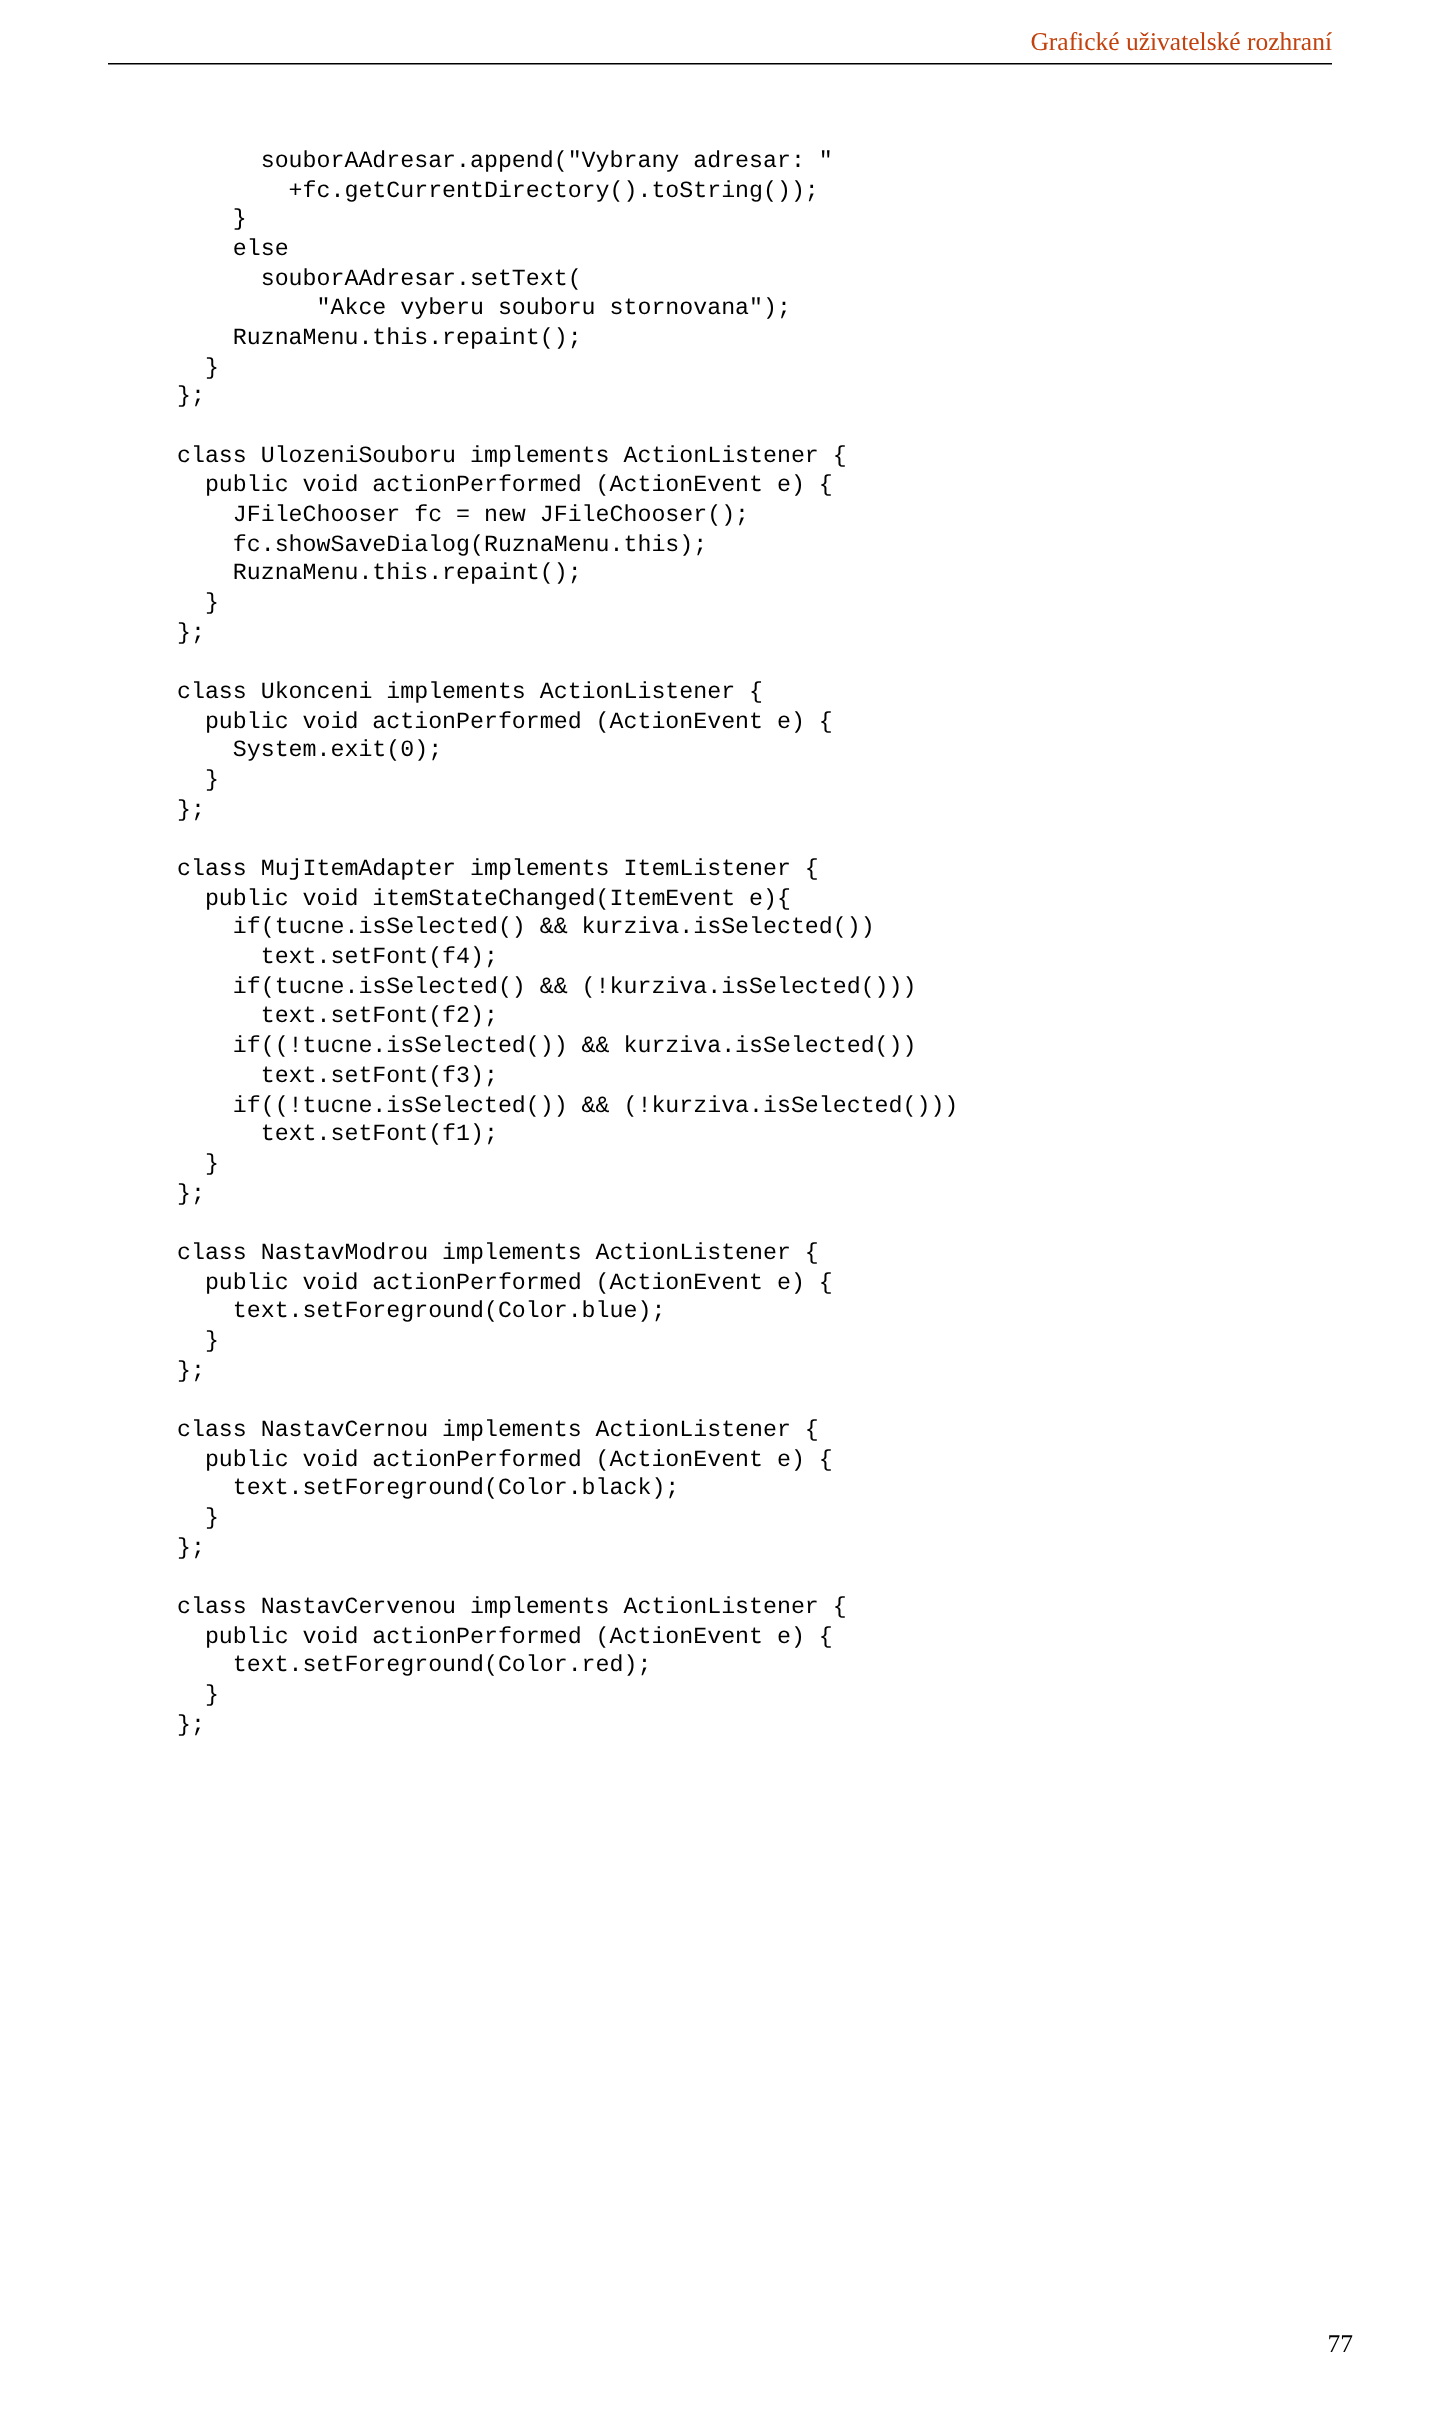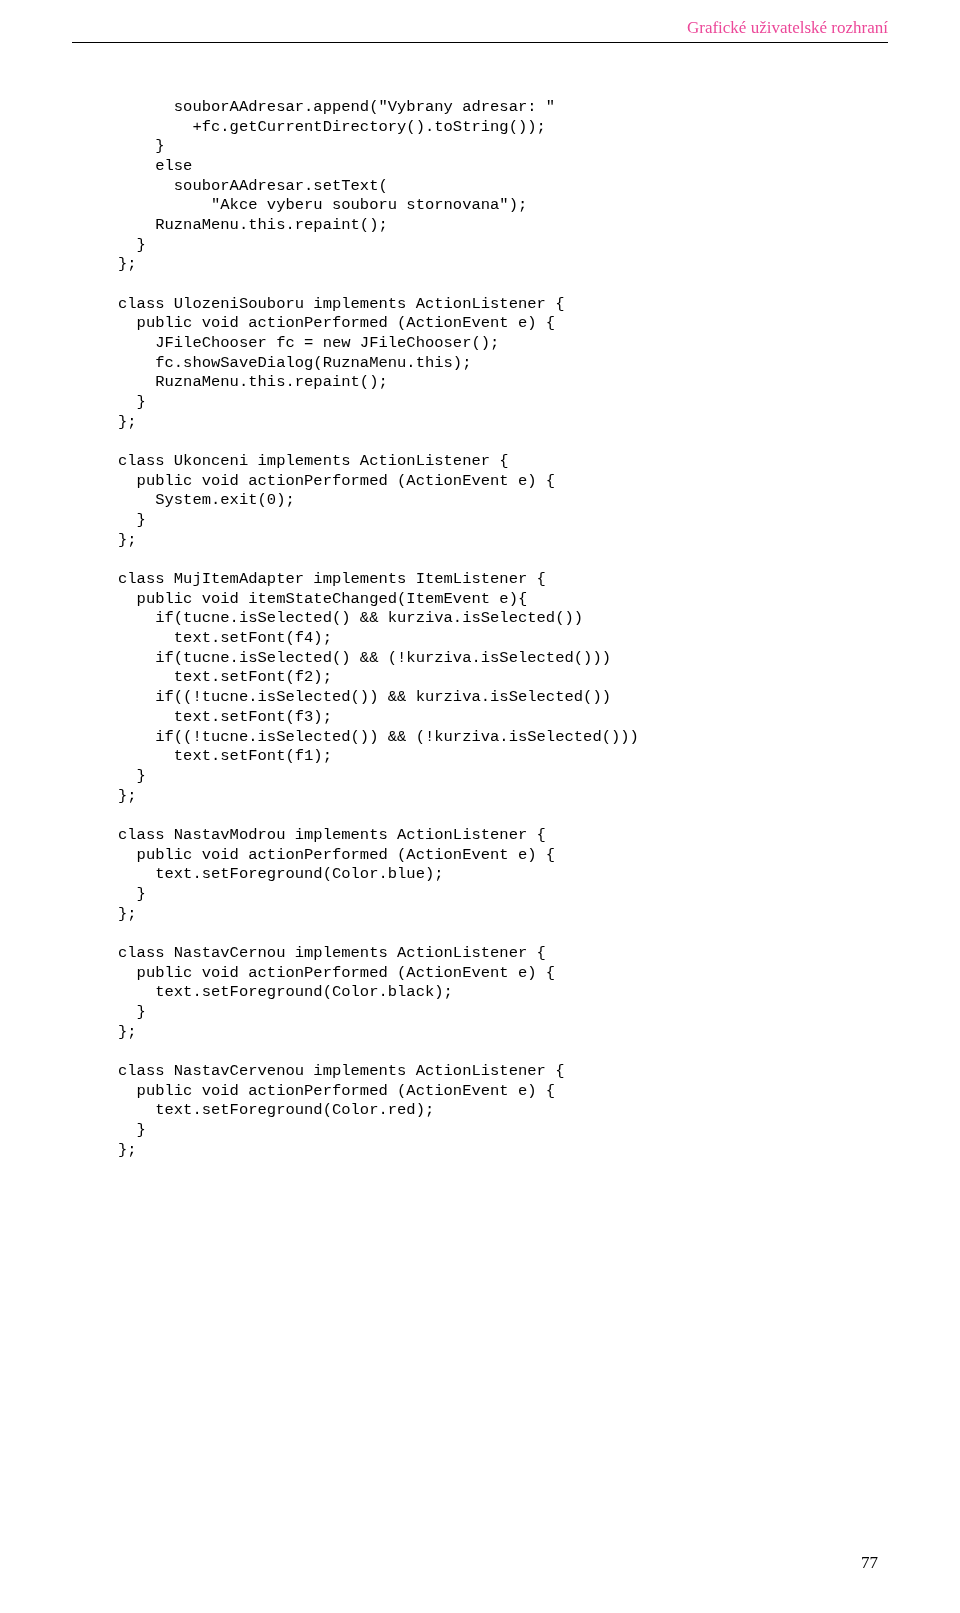--- a/index.html
+++ b/index.html
@@ -12,21 +12,21 @@
     width: 960px;
     height: 1613px;
     position: relative;
     font-family: Georgia, 'Times New Roman', serif;
   }
   .header {
     position: absolute;
     top: 18px;
     right: 72px;
     font-size: 17px;
-    color: #ec4899;
+    color: #c2410c;
   }
   .header-rule {
     position: absolute;
     top: 42px;
     left: 72px;
     right: 72px;
     height: 1px;
     background: #000;
   }
   .code-block {
@@ -36,21 +36,21 @@
     right: 72px;
     font-family: 'Courier New', Courier, monospace;
     font-size: 15.5px;
     line-height: 1.27;
     white-space: pre;
     color: #000;
   }
   .page-number {
     position: absolute;
     bottom: 40px;
-    right: 82px;
+    right: 58px;
     font-size: 17px;
     color: #000;
   }
 </style>
 </head>
 <body>
 
 <div class="header">Grafické uživatelské rozhraní</div>
 <div class="header-rule"></div>
 

